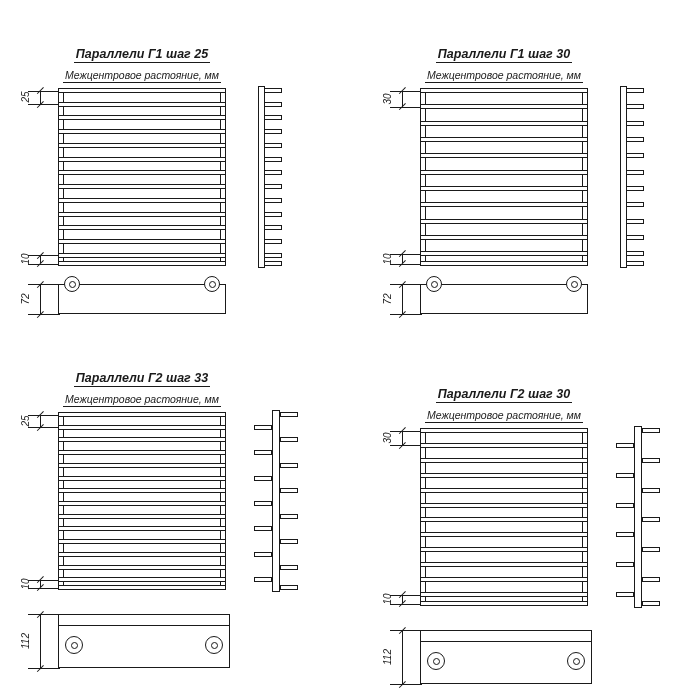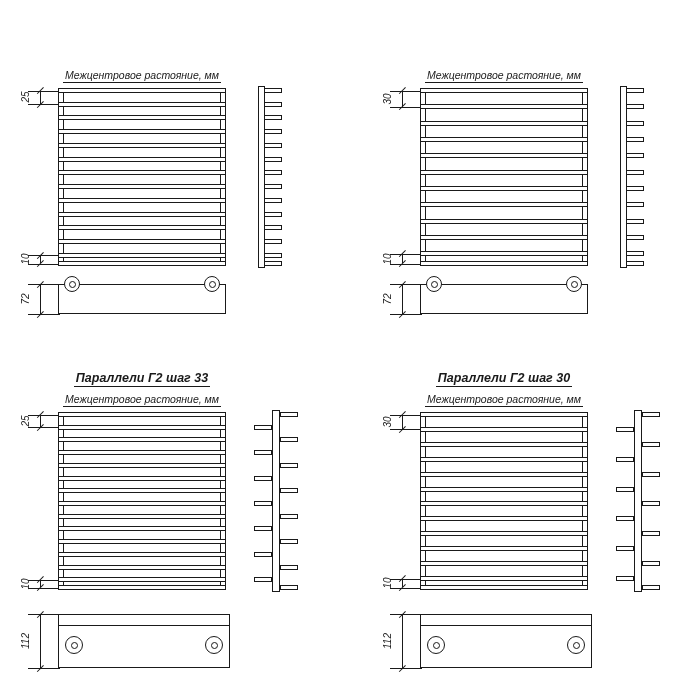--- a/index.html
+++ b/index.html
@@ -80,20 +80,23 @@
     font: italic 10px "Liberation Sans", sans-serif; color: var(--lc);
     text-align: center; transform: rotate(-90deg); white-space: nowrap;
   }
 </style>
 </head>
 <body>
 
 <div id="canvas" style="background: rgb(255, 255, 255);">
 
   <div class="quad" style="left:20px;top:44px">
+    <div class="trow">
+      <span class="title">Параллели Г1 шаг 25</span>
+    </div>
     <div class="srow">
       <span class="subtitle">Межцентровое растояние, мм</span>
     </div>
     <div class="front">
       <div class="rail rail-l"></div>
       <div class="rail rail-r"></div>
     <div class="tube" style="top: 0px;"></div>
         <div class="tube" style="top: 13.7302px;"></div>
         <div class="tube" style="top: 27.4603px;"></div>
         <div class="tube" style="top: 41.1905px;"></div>
@@ -149,20 +152,23 @@
         <div class="dline" style="left: 8px; top: 240px; width: 32px; height: 1px;"></div>
         <div class="dline" style="left: 8px; top: 270px; width: 32px; height: 1px;"></div>
         <div class="dline" style="left: 20px; top: 240px; width: 1px; height: 30px;"></div>
         <div class="tick" style="left: 16px; top: 239.5px;"></div>
         <div class="tick" style="left: 16px; top: 269.5px;"></div>
         <div class="dlabel" style="left: -9px; top: 249px;">72</div>
       </div>
   </div>
 
   <div class="quad" style="left:382px;top:44px">
+    <div class="trow">
+      <span class="title">Параллели Г1 шаг 30</span>
+    </div>
     <div class="srow">
       <span class="subtitle">Межцентровое растояние, мм</span>
     </div>
     <div class="front">
       <div class="rail rail-l"></div>
       <div class="rail rail-r"></div>
     <div class="tube" style="top: 0px;"></div>
         <div class="tube" style="top: 16.3208px;"></div>
         <div class="tube" style="top: 32.6415px;"></div>
         <div class="tube" style="top: 48.9623px;"></div>
@@ -288,21 +294,21 @@
         <div class="dlabel" style="left: -9px; top: 209.684px;">10</div>
         <div class="dline" style="left: 8px; top: 246px; width: 32px; height: 1px;"></div>
         <div class="dline" style="left: 8px; top: 300px; width: 32px; height: 1px;"></div>
         <div class="dline" style="left: 20px; top: 246px; width: 1px; height: 54px;"></div>
         <div class="tick" style="left: 16px; top: 245.5px;"></div>
         <div class="tick" style="left: 16px; top: 299.5px;"></div>
         <div class="dlabel" style="left: -9px; top: 267px;">112</div>
       </div>
   </div>
 
-  <div class="quad" style="left:382px;top:368px">
+  <div class="quad" style="left:382px;top:384px">
     <div class="trow">
       <span class="title">Параллели Г2 шаг 30</span>
     </div>
     <div class="srow">
       <span class="subtitle">Межцентровое растояние, мм</span>
     </div>
     <div class="front">
       <div class="rail rail-l"></div>
       <div class="rail rail-r"></div>
     <div class="tube" style="top: 0px;"></div>

